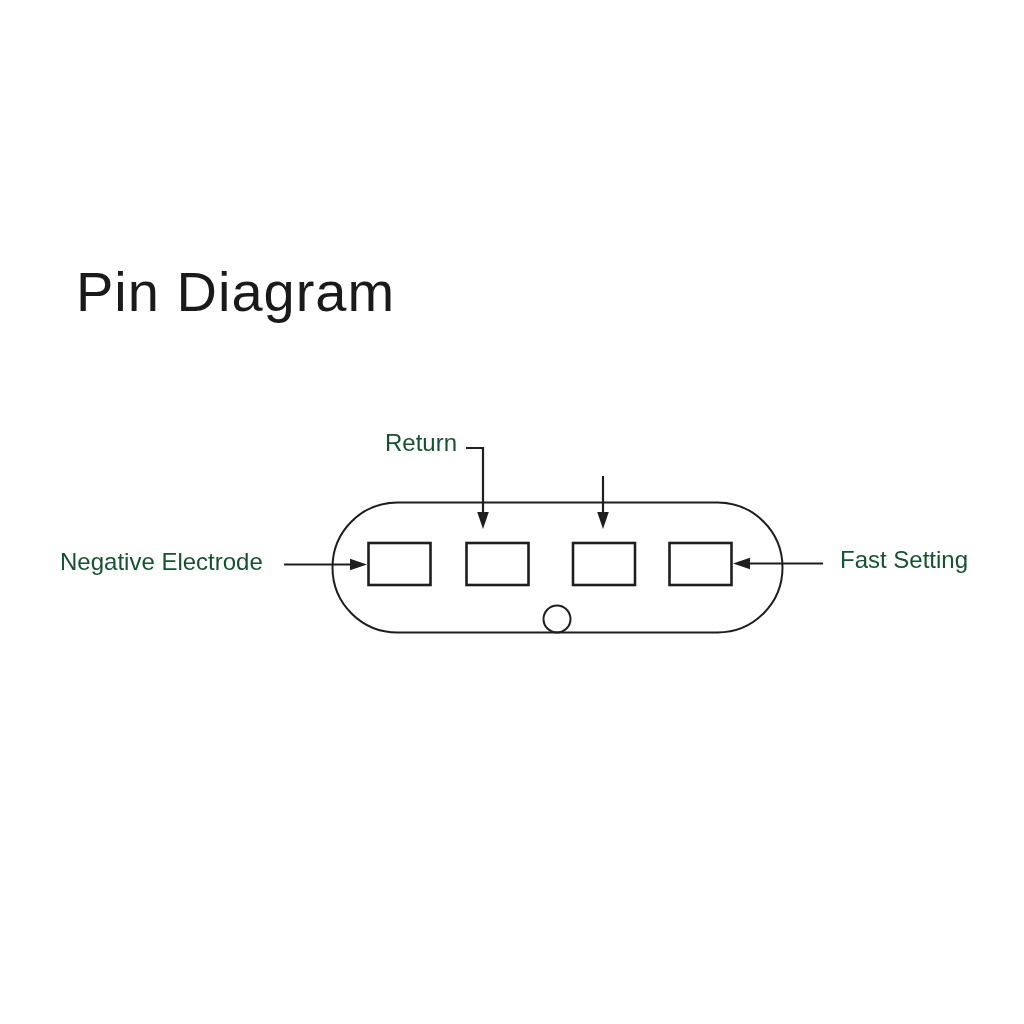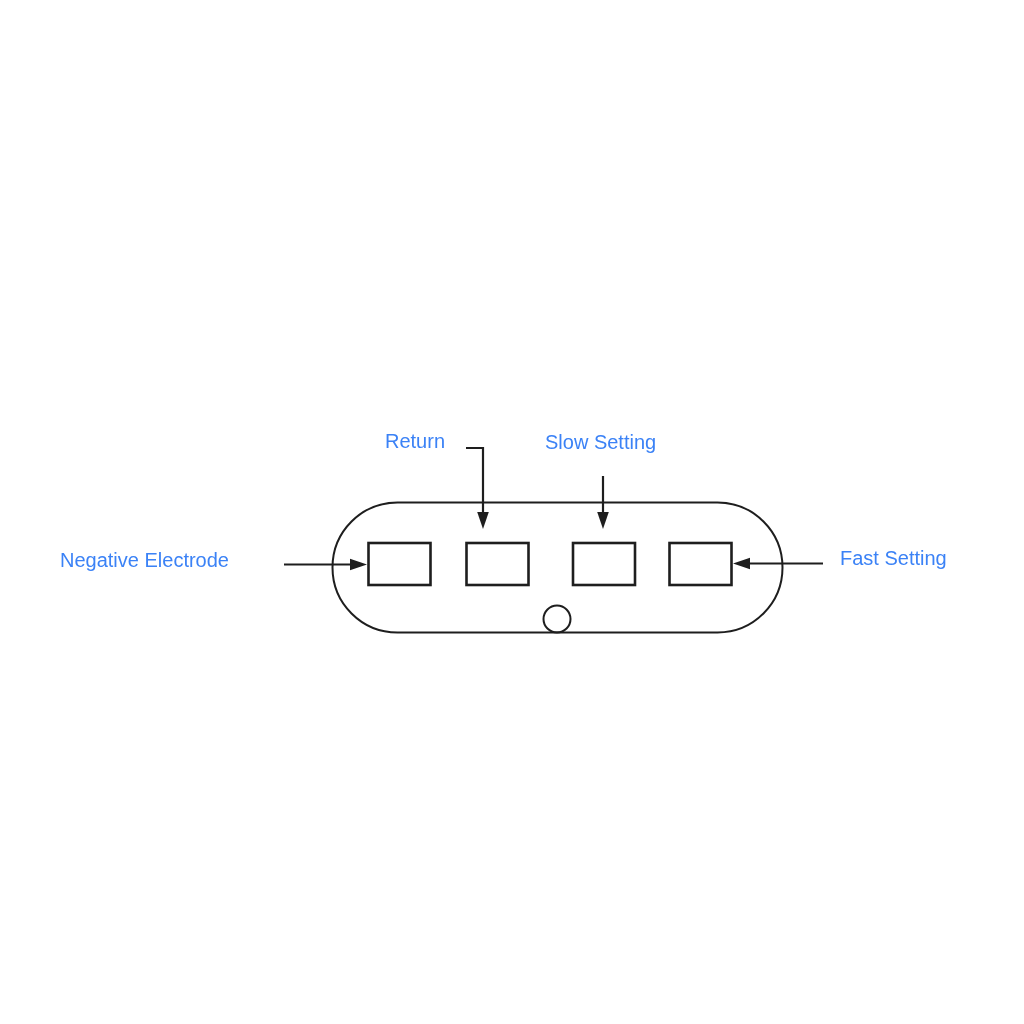--- a/index.html
+++ b/index.html
@@ -22,24 +22,24 @@
     top: 264px;
     font-size: 56px;
     font-weight: 400;
     letter-spacing: 1px;
     line-height: 1;
     color: #1a1a1a;
     white-space: nowrap;
   }
   .pin-label {
     position: absolute;
-    font-size: 20px;
+    font-size: 24px;
     font-weight: 400;
     line-height: 1;
-    color: #3b82f6;
+    color: #14532d;
     white-space: nowrap;
   }
   #label-return            { left: 385px; top: 431px; }
   #label-slow-setting      { left: 545px; top: 432px; }
   #label-negative-electrode{ left:  60px; top: 550px; }
   #label-fast-setting      { left: 840px; top: 548px; text-align: right; }
   #diagram-svg {
     position: absolute;
     left: 0;
     top: 0;
@@ -62,24 +62,24 @@
   .arrow-head {
     fill: #1e1e1e;
     stroke: none;
   }
 </style>
 </head>
 <body>
 
 <div id="canvas">
 
+  <div id="page-title">Pin Diagram</div>
 
   <div id="label-return" class="pin-label">Return</div>
 
-  <div id="label-slow-setting" class="pin-label">Slow Setting</div>
 
   <div id="label-negative-electrode" class="pin-label">Negative Electrode</div>
 
   <div id="label-fast-setting" class="pin-label">Fast Setting</div>
 
   <svg id="diagram-svg" width="1024" height="1024" viewBox="0 0 1024 1024">
 
     <rect x="332.5" y="502.5" width="450" height="130" rx="65" ry="65" class="outline"></rect>
 
     <rect x="368.5" y="543" width="62" height="42" class="pin-box"></rect>

